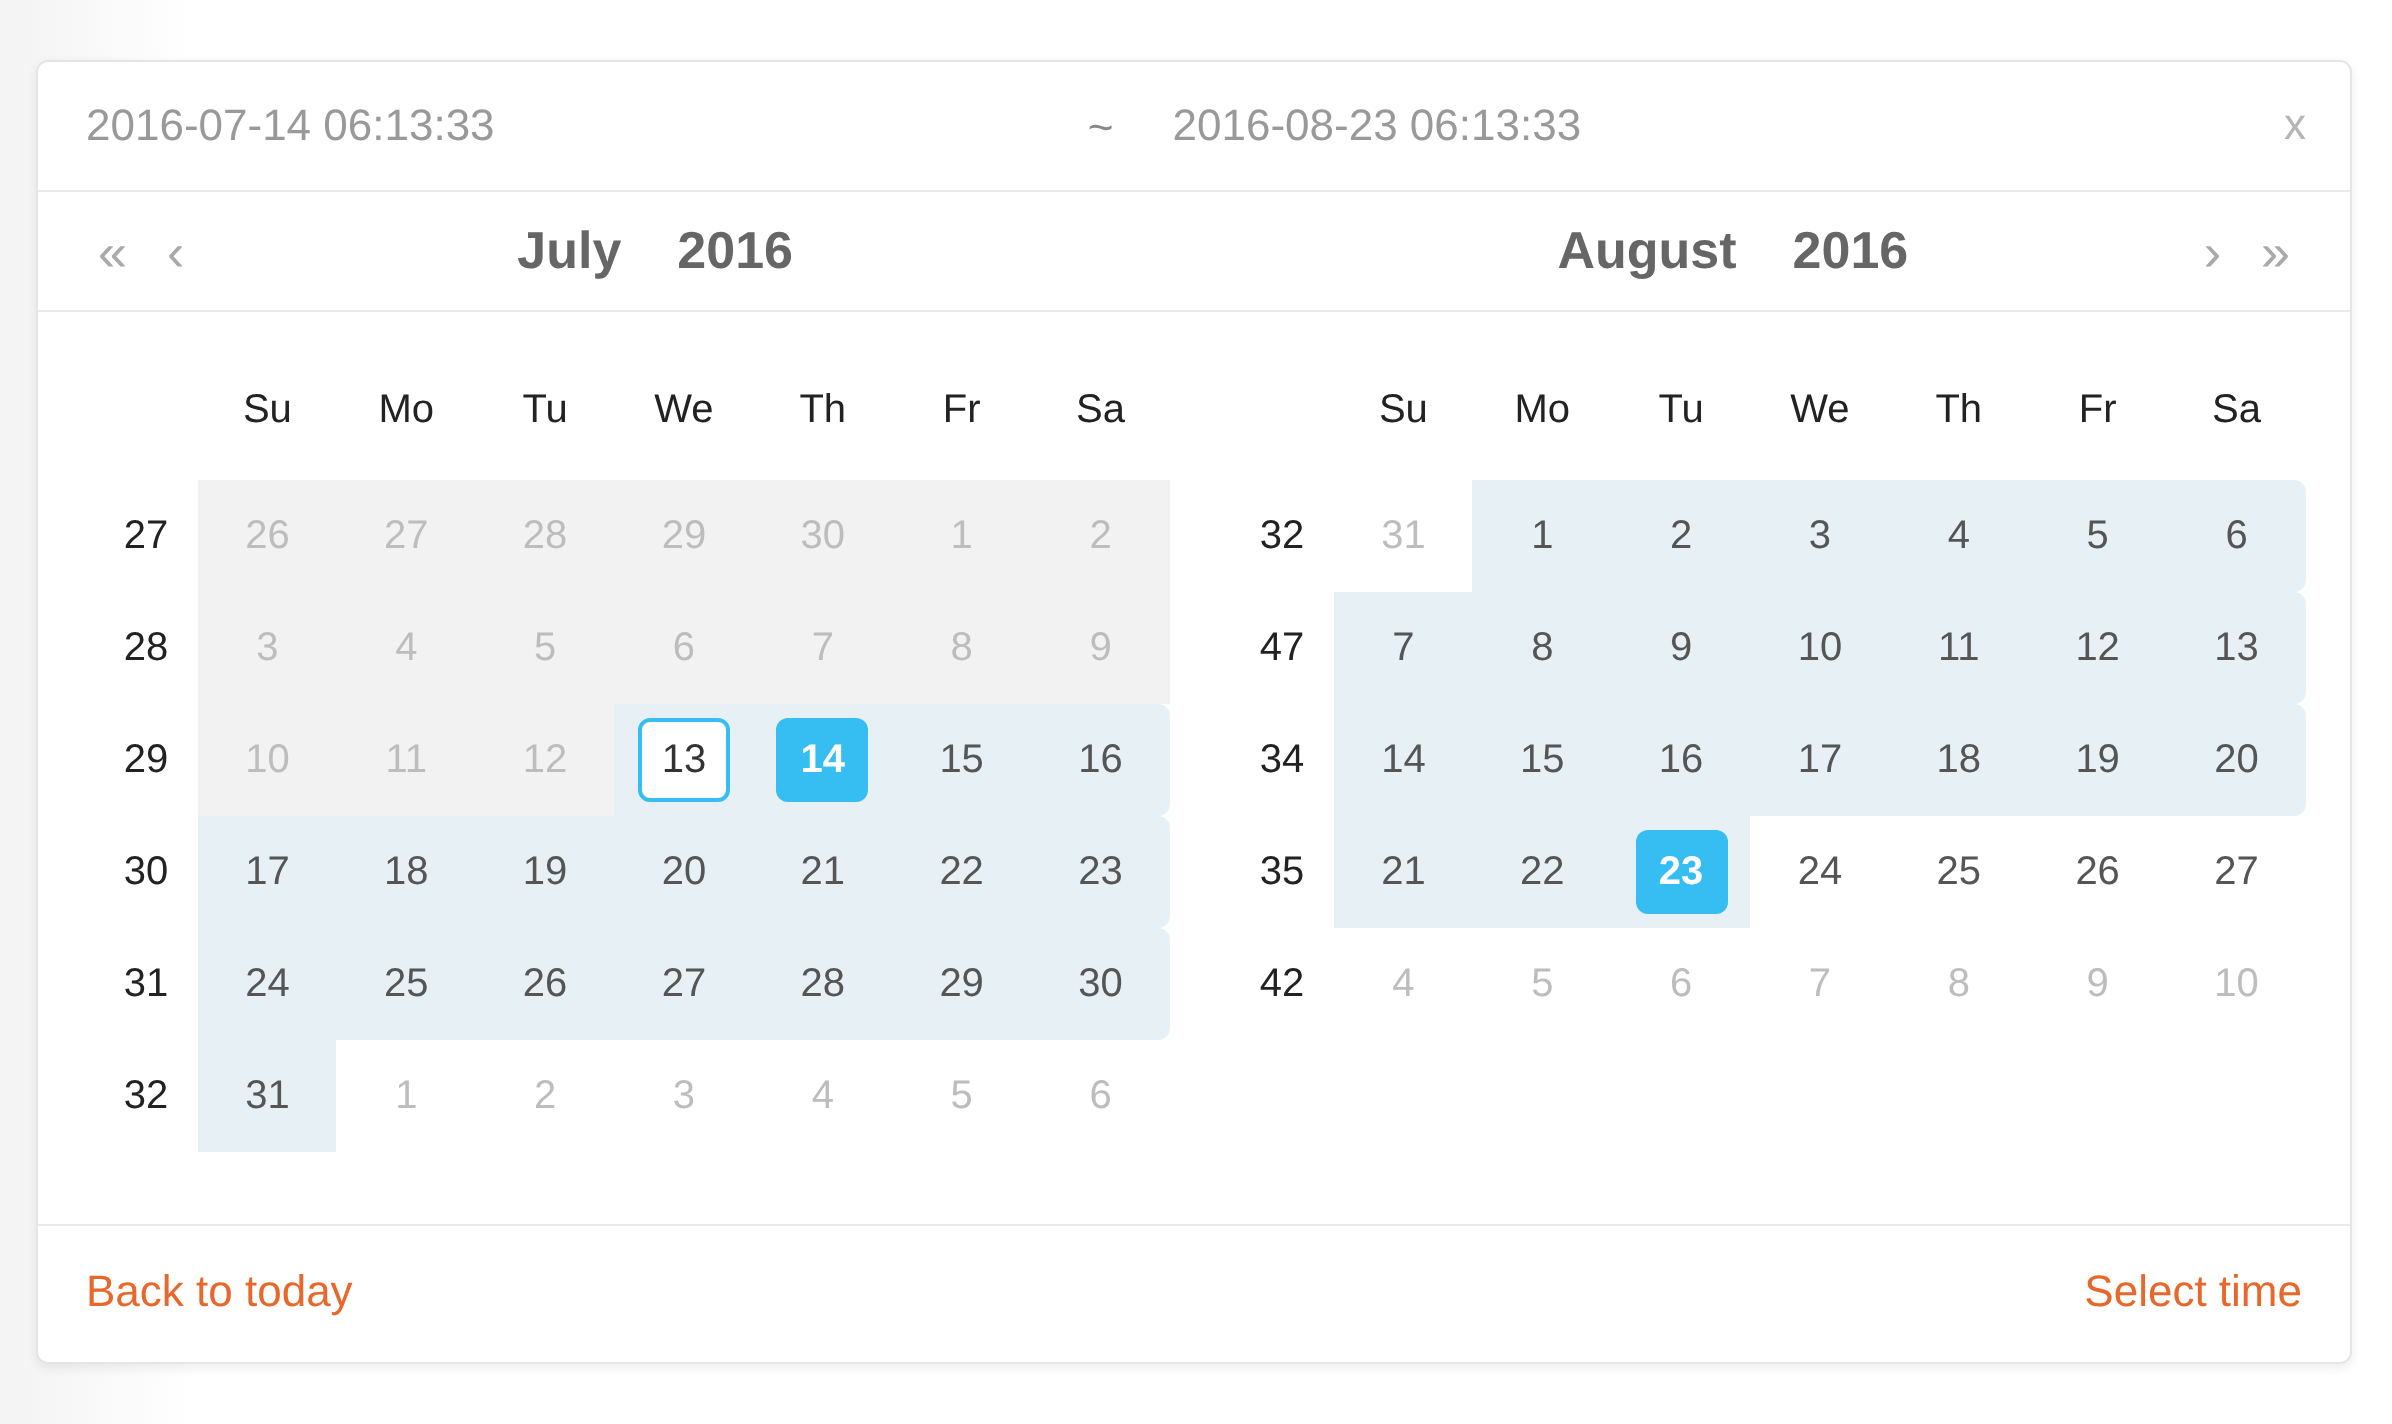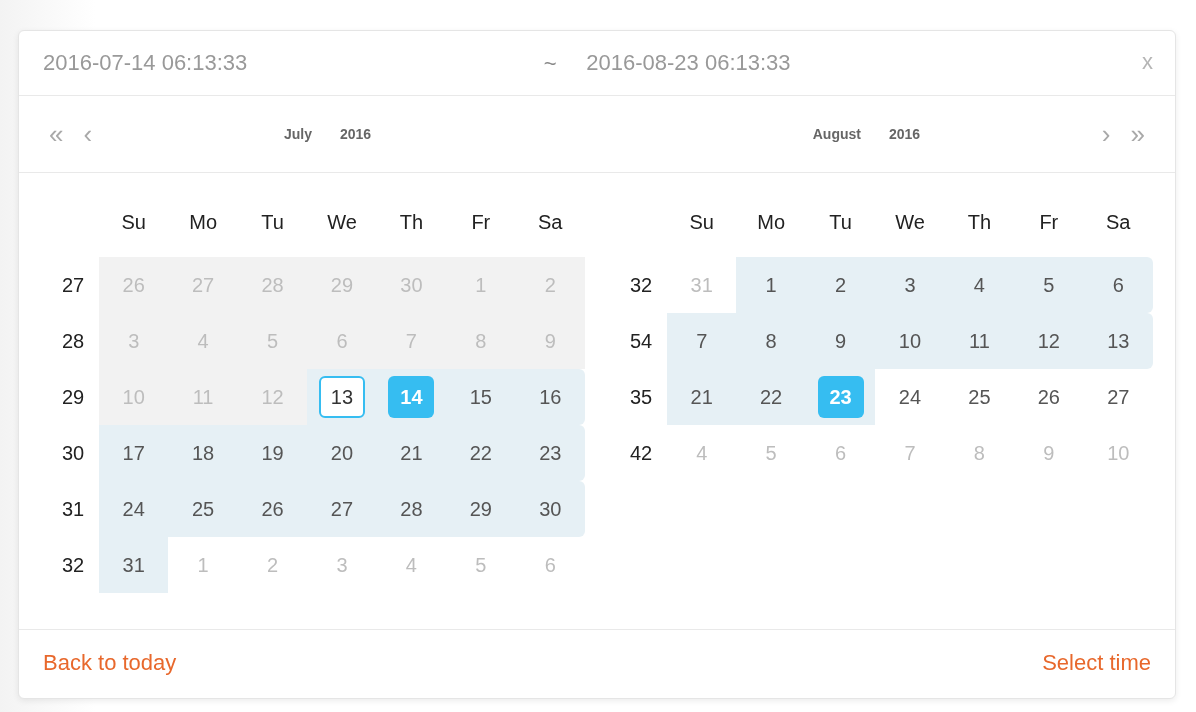--- a/index.html
+++ b/index.html
@@ -66,24 +66,24 @@
     font-size: 26px;
     color: #a9a9a9;
     cursor: pointer;
     user-select: none;
     padding: 0 6px;
     line-height: 1;
   }
   .nav-btn + .nav-btn { margin-left: 8px; }
   .nav-spacer { flex: 0 0 20px; }
   .month-label {
-    font-size: 14px;
+    font-size: 26px;
     font-weight: 600;
     color: #666;
-    margin: 16px auto;
+    margin: 0 auto;
     display: flex;
     gap: 28px;
   }
   .month-label span { display:inline-block; }
 
   
   .calendars {
     display: flex;
     padding: 28px 22px 36px 22px;
     gap: 24px;
@@ -302,28 +302,38 @@
               <td class="wk-num">32</td>
               <td class="cell"><span class="day out">31</span></td>
               <td class="cell range-bg"><span class="day in">1</span></td>
               <td class="cell range-bg"><span class="day in">2</span></td>
               <td class="cell range-bg"><span class="day in">3</span></td>
               <td class="cell range-bg"><span class="day in">4</span></td>
               <td class="cell range-bg"><span class="day in">5</span></td>
               <td class="cell range-bg"><span class="day in">6</span></td>
             </tr>
             <tr>
-              <td class="wk-num">54</td>
+              <td class="wk-num">47</td>
               <td class="cell range-bg"><span class="day in">7</span></td>
               <td class="cell range-bg"><span class="day in">8</span></td>
               <td class="cell range-bg"><span class="day in">9</span></td>
               <td class="cell range-bg"><span class="day in">10</span></td>
               <td class="cell range-bg"><span class="day in">11</span></td>
               <td class="cell range-bg"><span class="day in">12</span></td>
               <td class="cell range-bg"><span class="day in">13</span></td>
+            </tr>
+            <tr>
+              <td class="wk-num">34</td>
+              <td class="cell range-bg"><span class="day in">14</span></td>
+              <td class="cell range-bg"><span class="day in">15</span></td>
+              <td class="cell range-bg"><span class="day in">16</span></td>
+              <td class="cell range-bg"><span class="day in">17</span></td>
+              <td class="cell range-bg"><span class="day in">18</span></td>
+              <td class="cell range-bg"><span class="day in">19</span></td>
+              <td class="cell range-bg"><span class="day in">20</span></td>
             </tr>
             <tr>
               <td class="wk-num">35</td>
               <td class="cell range-bg"><span class="day in">21</span></td>
               <td class="cell range-bg"><span class="day in">22</span></td>
               <td class="cell range-bg"><span class="day in selected">23</span></td>
               <td class="cell"><span class="day in">24</span></td>
               <td class="cell"><span class="day in">25</span></td>
               <td class="cell"><span class="day in">26</span></td>
               <td class="cell"><span class="day in">27</span></td>

